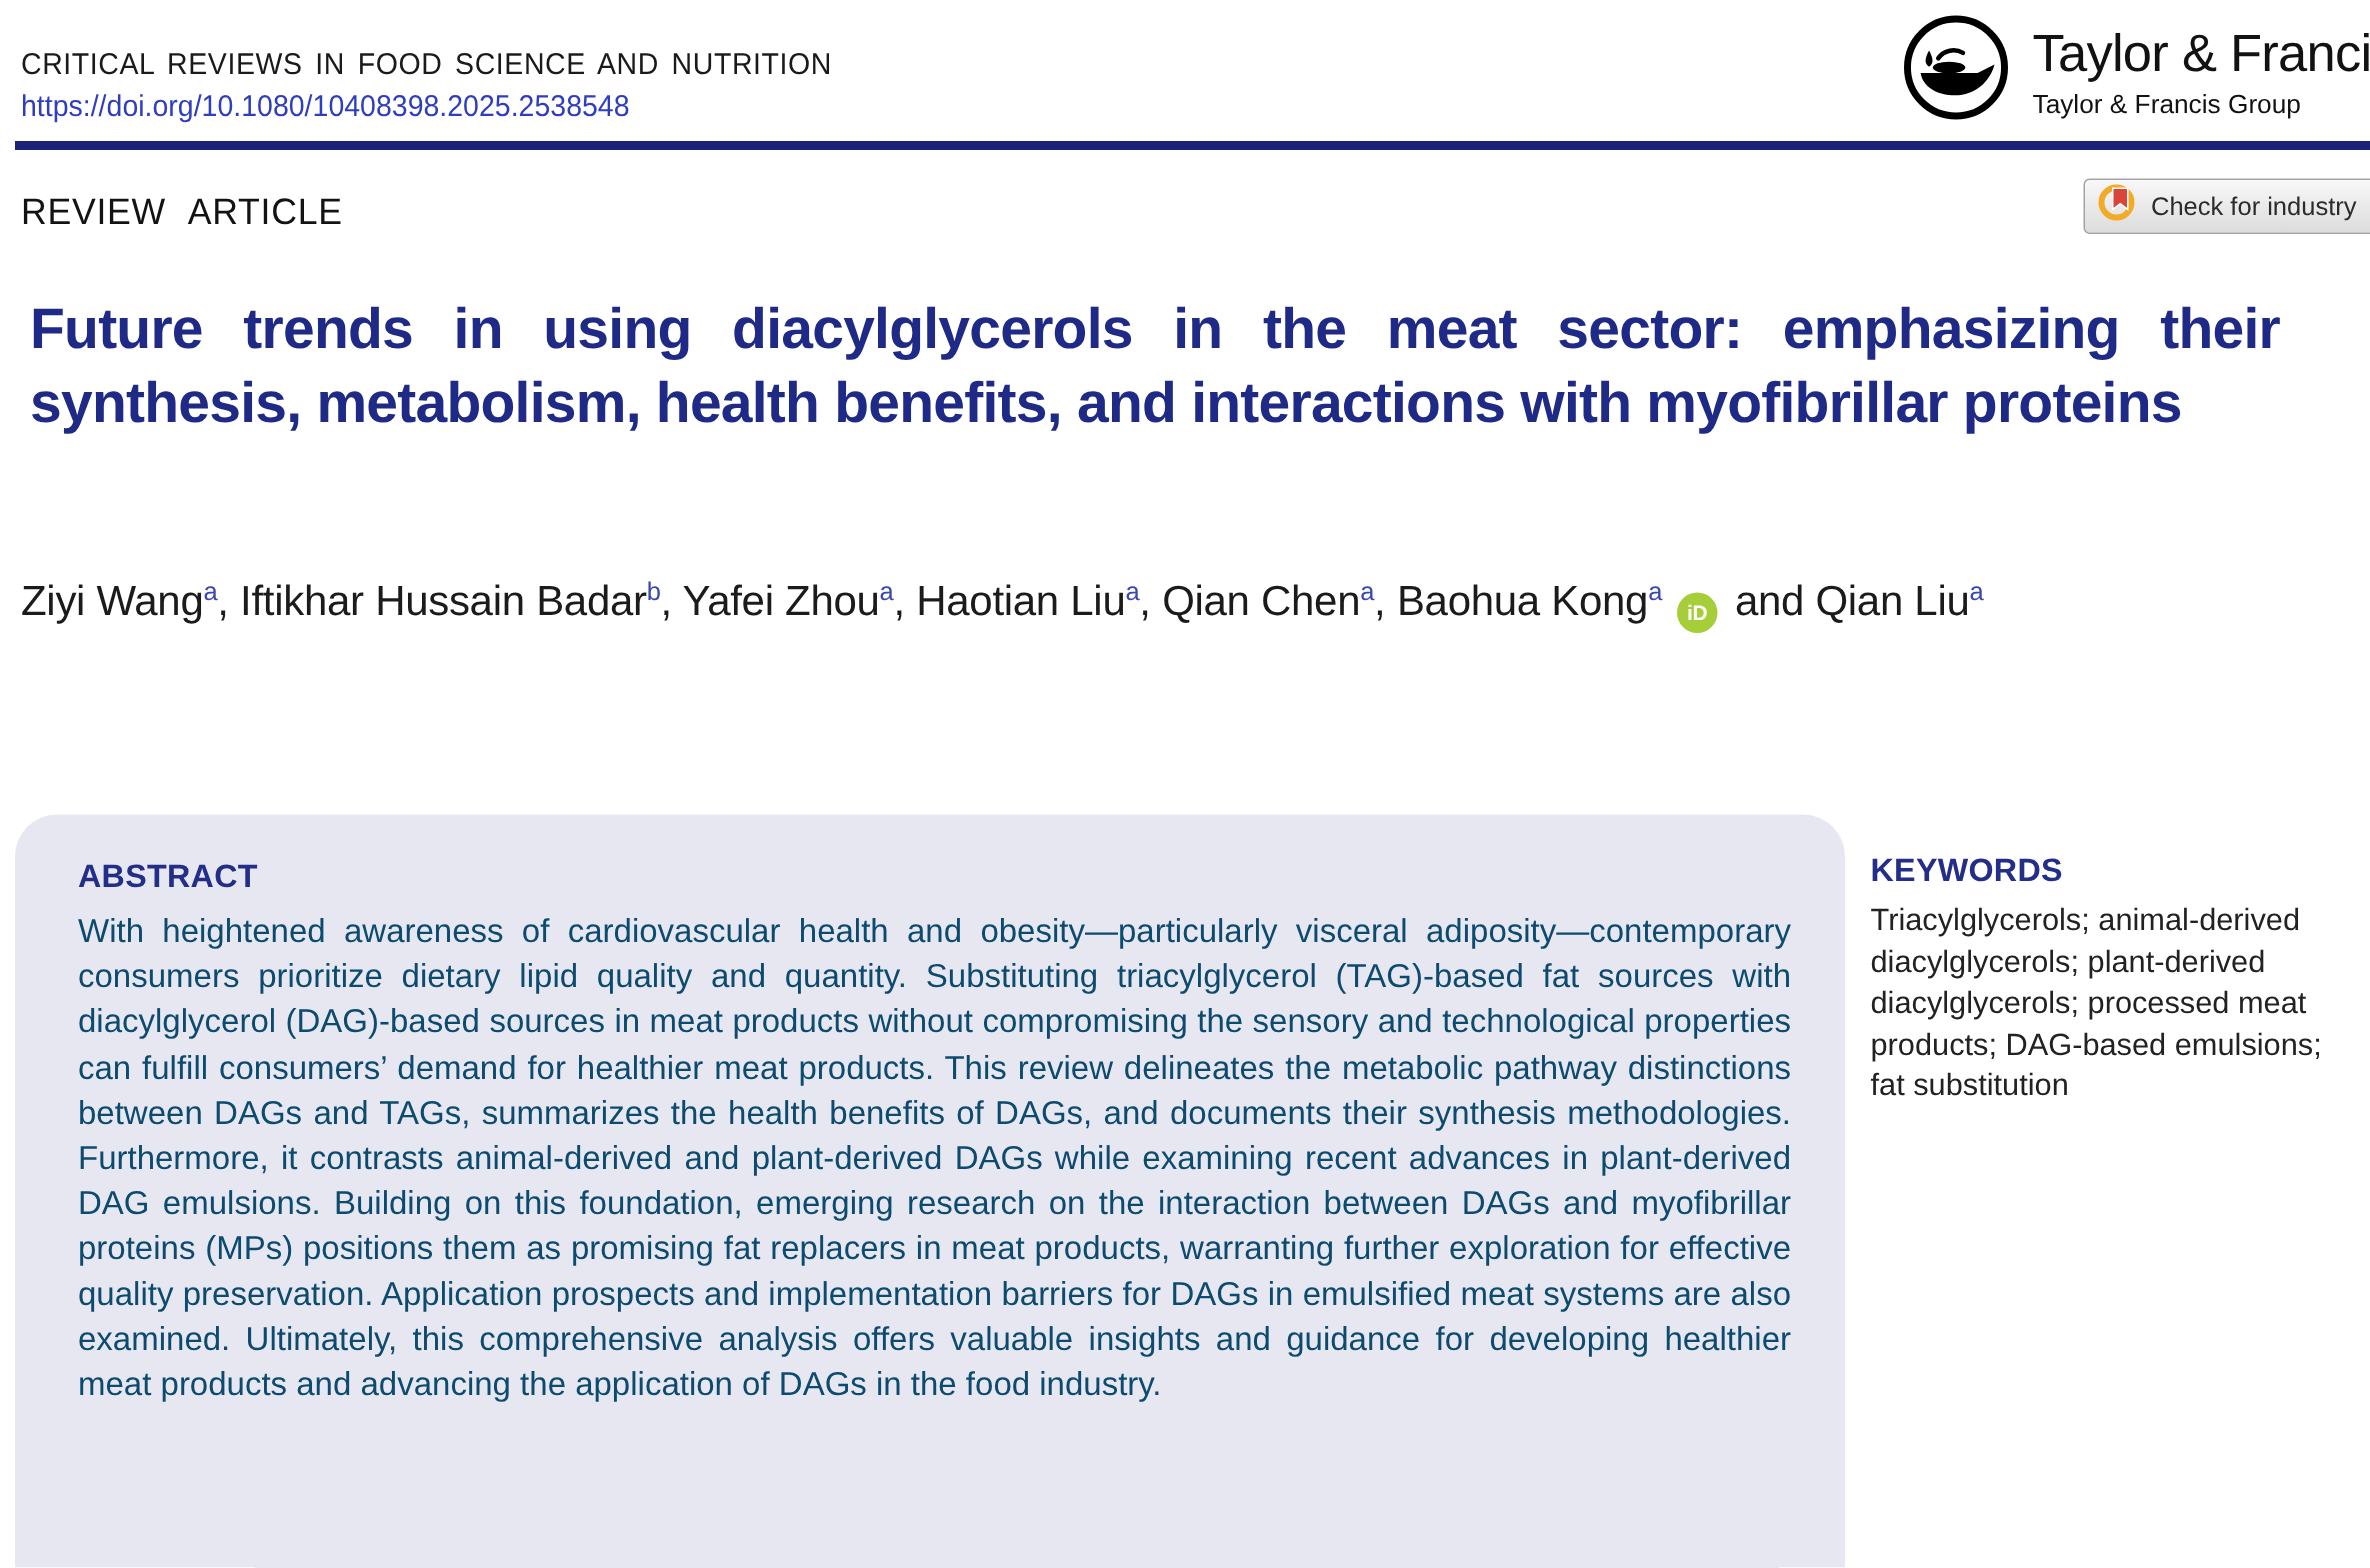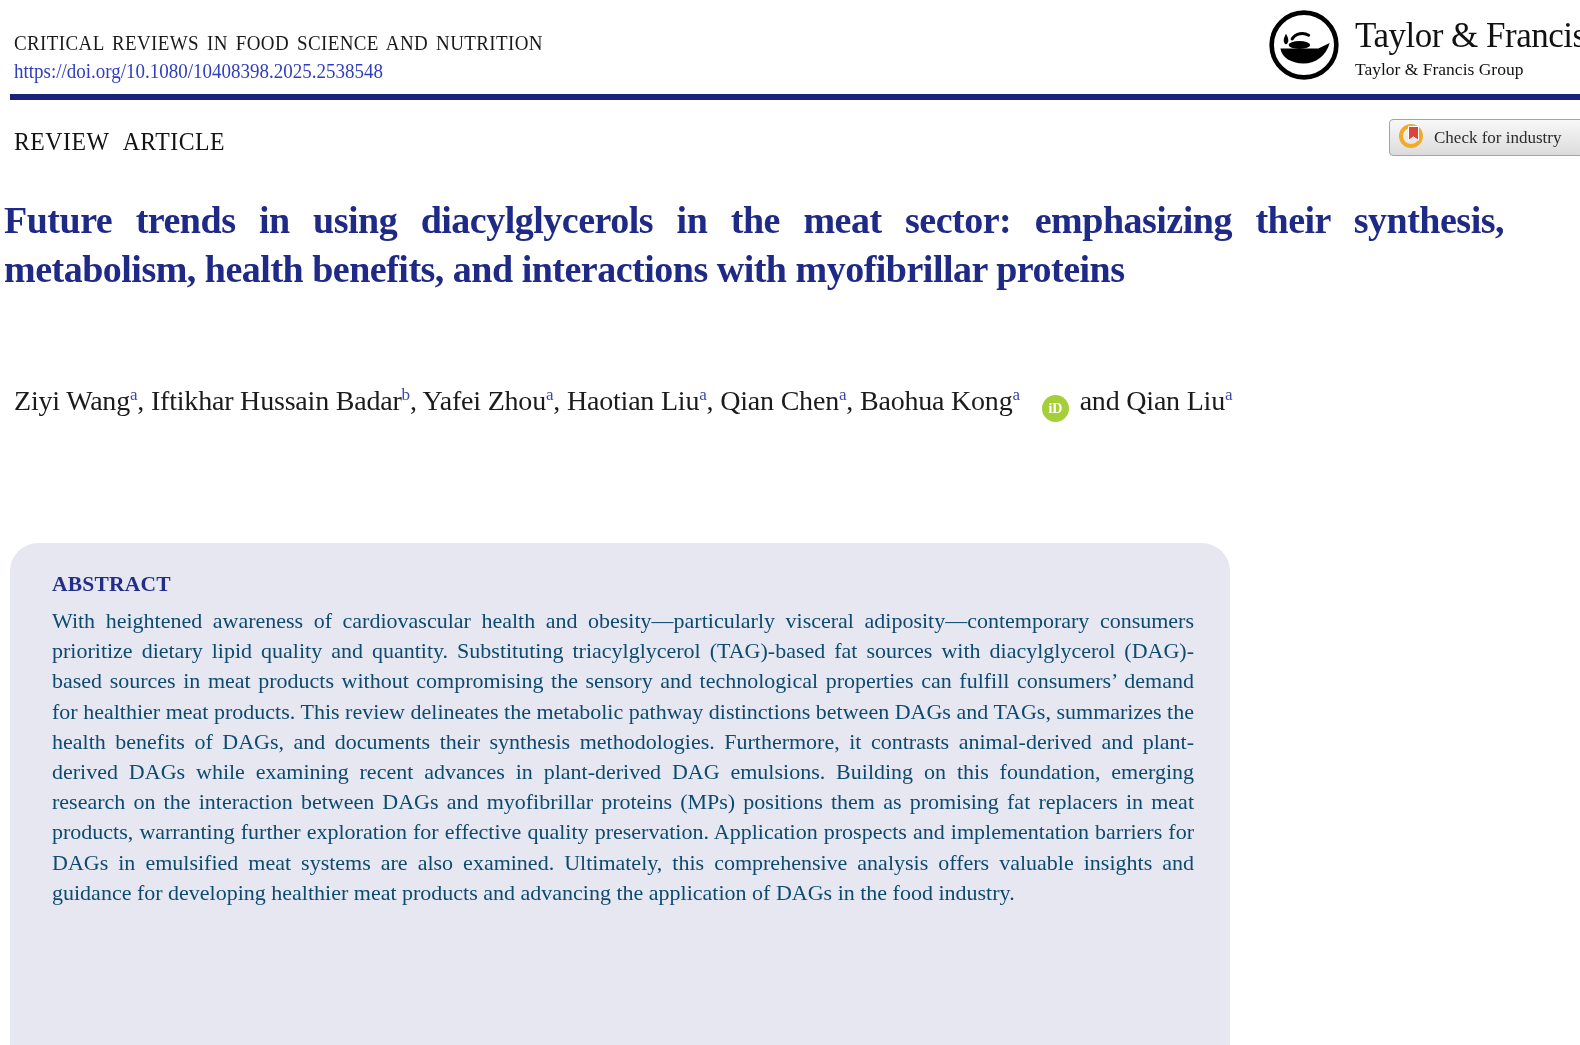--- a/index.html
+++ b/index.html
@@ -1,18 +1,18 @@
 <!DOCTYPE html>
 <html><head>
 <meta charset="utf-8">
 <style>
   html, body { margin: 0; padding: 0; background: #ffffff; }
   .page {
     position: relative; width: 1580px; height: 1045px; overflow: hidden;
-    background: #ffffff; font-family: Liberation Serif, serif;
+    background: #ffffff; font-family: Liberation Sans, sans-serif;
   }
   sup { line-height: 0; }
 
   
   .journal-block { position: absolute; left: 14px; top: 32px; transform: scaleX(0.95); transform-origin: left top; }
   .journal-name { font-size: 20px; color: #1a1a1a; letter-spacing: 0.4px; word-spacing: 3px; white-space: nowrap; }
   .doi-link { display: block; margin-top: 5px; font-size: 20px; color: #2f3ebe; text-decoration: none; white-space: nowrap; }
 
   .logo-block { position: absolute; left: 1266px; top: 7px; display: flex; align-items: flex-start; gap: 13px; }
   .lamp svg { display: block; }
@@ -23,29 +23,29 @@
 
   .article-type { position: absolute; left: 14px; top: 128px; font-size: 24.5px; color: #131313;
     letter-spacing: 0.5px; word-spacing: 9px; transform: scaleX(0.97); transform-origin: left top; }
 
   .check-badge { position: absolute; left: 1389px; top: 119px; width: 225px; height: 37px;
     background: linear-gradient(#f8f8f8, #dcdcdc); border: 1px solid #a3a3a3; border-radius: 4px;
     display: flex; align-items: center; gap: 10px; padding: 0 0 0 8px; box-sizing: border-box; cursor: pointer; }
   .check-label { font-size: 17px; color: #2b2b2b; white-space: nowrap; }
 
   
-  .title { position: absolute; left: 4px; top: 196px; width: 1500px; margin: 0;
+  .title { position: absolute; left: 20px; top: 196px; width: 1500px; margin: 0;
     font-size: 38px; line-height: 49px; font-weight: bold; color: #1f2a87;
     letter-spacing: -0.5px; text-align: justify; }
 
   .authors { position: absolute; left: 14px; top: 385px; font-size: 28px; color: #1b1b1b; letter-spacing: -0.2px; }
   .asup { font-size: 17px; color: #3a47ae; }
   .orcid { display: inline-block; width: 27px; height: 27px; border-radius: 50%;
     background: #a6ce39; color: #ffffff; font-size: 14px; font-weight: bold;
-    text-align: center; line-height: 27px; margin: 0 4px 0 22px; vertical-align: -3px; cursor: pointer; }
+    text-align: center; line-height: 27px; margin: 0 4px 0 10px; vertical-align: -3px; cursor: pointer; }
 
   .affiliations { position: absolute; left: 14px; top: 443px; width: 1495px;
     font-size: 21.5px; line-height: 31px; color: #222222; text-align: justify; }
   .fsup { font-size: 13.5px; color: #222222; }
 
   
   .abstract-box { position: absolute; left: 10px; top: 543px; width: 1220px; height: 630px;
     background: #e7e7f1; box-sizing: border-box; padding: 29px 36px 0 42px; border-radius: 28px; }
   .abstract-heading { font-size: 21.5px; font-weight: bold; color: #232e88; letter-spacing: 0.2px; }
   .abstract-text { margin: 9px 0 0 0; font-size: 22px; line-height: 30.2px; color: #0c4a6e; text-align: justify; }
@@ -97,14 +97,18 @@
   <h1 class="title">Future trends in using diacylglycerols in the meat sector: emphasizing their synthesis, metabolism, health benefits, and interactions with myofibrillar proteins</h1>
 
   <div class="authors"><span>Ziyi Wang</span><sup class="asup">a</sup>, <span>Iftikhar Hussain Badar</span><sup class="asup">b</sup>, <span>Yafei Zhou</span><sup class="asup">a</sup>, <span>Haotian Liu</span><sup class="asup">a</sup>, <span>Qian Chen</span><sup class="asup">a</sup>, <span>Baohua Kong</span><sup class="asup">a</sup><span class="orcid">iD</span> and <span>Qian Liu</span><sup class="asup">a</sup></div>
 
 
   <section class="abstract-box">
     <div class="abstract-heading">ABSTRACT</div>
     <p class="abstract-text">With heightened awareness of cardiovascular health and obesity—particularly visceral adiposity—contemporary consumers prioritize dietary lipid quality and quantity. Substituting triacylglycerol (TAG)-based fat sources with diacylglycerol (DAG)-based sources in meat products without compromising the sensory and technological properties can fulfill consumers’ demand for healthier meat products. This review delineates the metabolic pathway distinctions between DAGs and TAGs, summarizes the health benefits of DAGs, and documents their synthesis methodologies. Furthermore, it contrasts animal-derived and plant-derived DAGs while examining recent advances in plant-derived DAG emulsions. Building on this foundation, emerging research on the interaction between DAGs and myofibrillar proteins (MPs) positions them as promising fat replacers in meat products, warranting further exploration for effective quality preservation. Application prospects and implementation barriers for DAGs in emulsified meat systems are also examined. Ultimately, this comprehensive analysis offers valuable insights and guidance for developing healthier meat products and advancing the application of DAGs in the food industry.</p>
   </section>
 
+  <aside class="keywords">
+    <div class="keywords-heading">KEYWORDS</div>
+    <div class="keywords-text">Triacylglycerols; animal-derived diacylglycerols; plant-derived diacylglycerols; processed meat products; DAG-based emulsions; fat substitution</div>
+  </aside>
 
 </div>
 
 </body></html>

